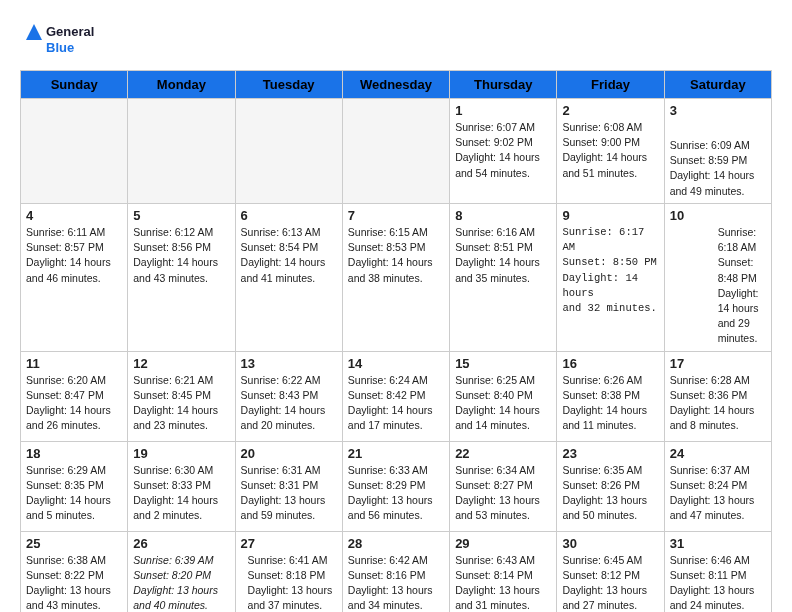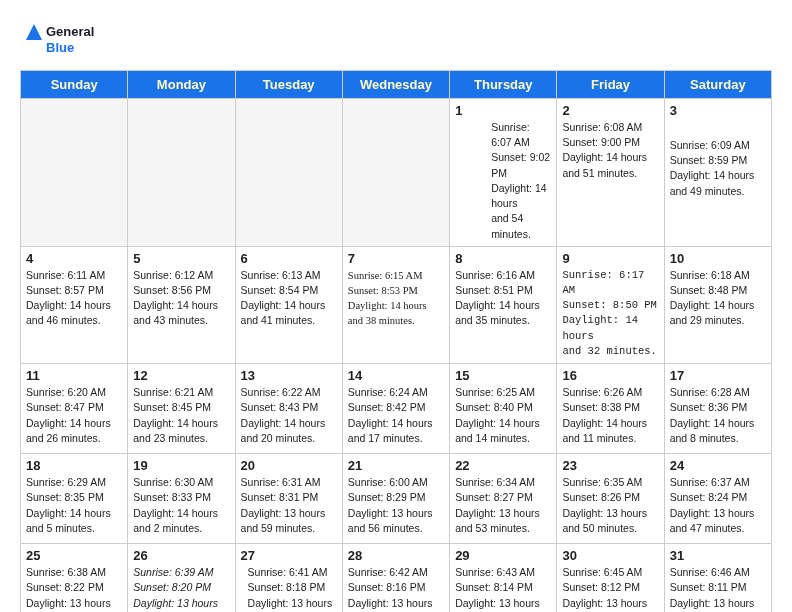--- a/index.html
+++ b/index.html
@@ -34,21 +34,21 @@
       font-size: 16px;
       color: #444;
     }
     table {
       width: 100%;
       border-collapse: collapse;
       table-layout: fixed;
     }
     th {
       background-color: #1a73e8;
-      color: #fef9c3;
+      color: #000000;
       font-size: 13px;
       font-weight: bold;
       padding: 6px 4px;
       text-align: center;
       border: 1px solid #ccc;
     }
     td {
       border: 1px solid #ccc;
       vertical-align: top;
       padding: 4px 5px;
@@ -99,21 +99,21 @@
       </tr>
   </thead>
   <tbody id="calendar-body">
   <tr>
         <td class="empty"></td>
         <td class="empty"></td>
         <td class="empty"></td>
         <td class="empty"></td>
         <td>
           <div class="day-number">1</div>
-          <div class="day-info" style="white-space: pre-line; margin-left: 36px;">Sunrise: 6:07 AM
+          <div class="day-info" style="white-space: pre-line;">Sunrise: 6:07 AM
 Sunset: 9:02 PM
 Daylight: 14 hours
 and 54 minutes.</div>
         </td>
         <td>
           <div class="day-number">2</div>
           <div class="day-info" style="white-space: pre-line;">Sunrise: 6:08 AM
 Sunset: 9:00 PM
 Daylight: 14 hours
 and 51 minutes.</div>
@@ -143,42 +143,42 @@
         </td>
         <td>
           <div class="day-number">6</div>
           <div class="day-info" style="white-space: pre-line;">Sunrise: 6:13 AM
 Sunset: 8:54 PM
 Daylight: 14 hours
 and 41 minutes.</div>
         </td>
         <td>
           <div class="day-number">7</div>
-          <div class="day-info" style="white-space: pre-line; font-family: Liberation Serif, serif;">Sunrise: 6:15 AM
+          <div class="day-info" style="white-space: pre-line;">Sunrise: 6:15 AM
 Sunset: 8:53 PM
 Daylight: 14 hours
 and 38 minutes.</div>
         </td>
         <td>
           <div class="day-number">8</div>
           <div class="day-info" style="white-space: pre-line;">Sunrise: 6:16 AM
 Sunset: 8:51 PM
 Daylight: 14 hours
 and 35 minutes.</div>
         </td>
         <td>
           <div class="day-number">9</div>
           <div class="day-info" style="white-space: pre-line; font-family: Liberation Mono, monospace;">Sunrise: 6:17 AM
 Sunset: 8:50 PM
 Daylight: 14 hours
 and 32 minutes.</div>
         </td>
         <td>
           <div class="day-number">10</div>
-          <div class="day-info" style="white-space: pre-line;">Sunrise: 6:18 AM
+          <div class="day-info" style="white-space: pre-line; margin-left: 48px;">Sunrise: 6:18 AM
 Sunset: 8:48 PM
 Daylight: 14 hours
 and 29 minutes.</div>
         </td>
       </tr>
       <tr>
         <td>
           <div class="day-number">11</div>
           <div class="day-info" style="white-space: pre-line;">Sunrise: 6:20 AM
 Sunset: 8:47 PM
@@ -245,21 +245,21 @@
         </td>
         <td>
           <div class="day-number">20</div>
           <div class="day-info" style="white-space: pre-line;">Sunrise: 6:31 AM
 Sunset: 8:31 PM
 Daylight: 13 hours
 and 59 minutes.</div>
         </td>
         <td>
           <div class="day-number">21</div>
-          <div class="day-info" style="white-space: pre-line;">Sunrise: 6:00 AM
+          <div class="day-info" style="white-space: pre-line;">Sunrise: 6:33 AM
 Sunset: 8:29 PM
 Daylight: 13 hours
 and 56 minutes.</div>
         </td>
         <td>
           <div class="day-number">22</div>
           <div class="day-info" style="white-space: pre-line;">Sunrise: 6:34 AM
 Sunset: 8:27 PM
 Daylight: 13 hours
 and 53 minutes.</div>

